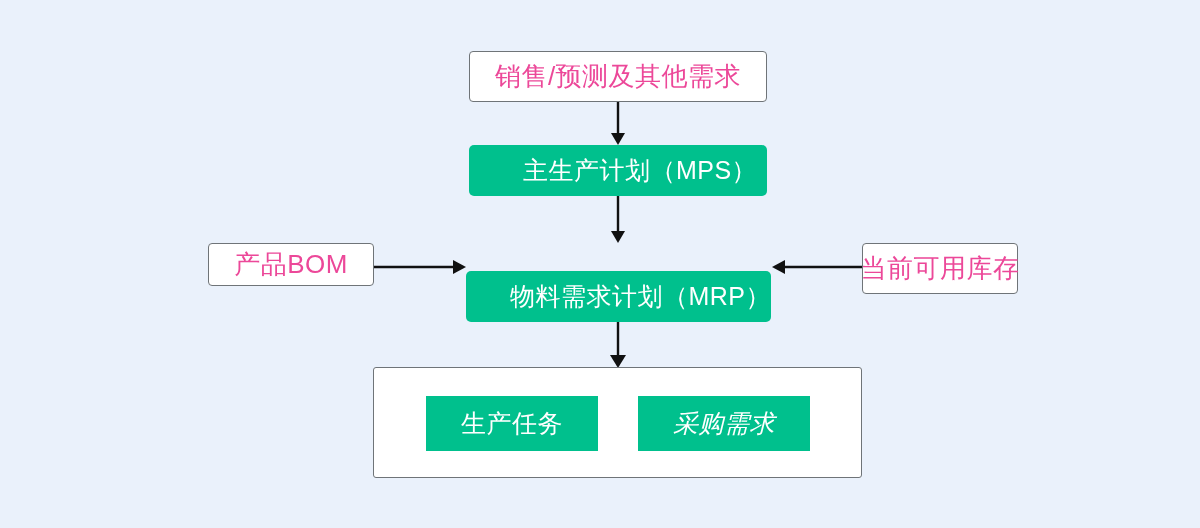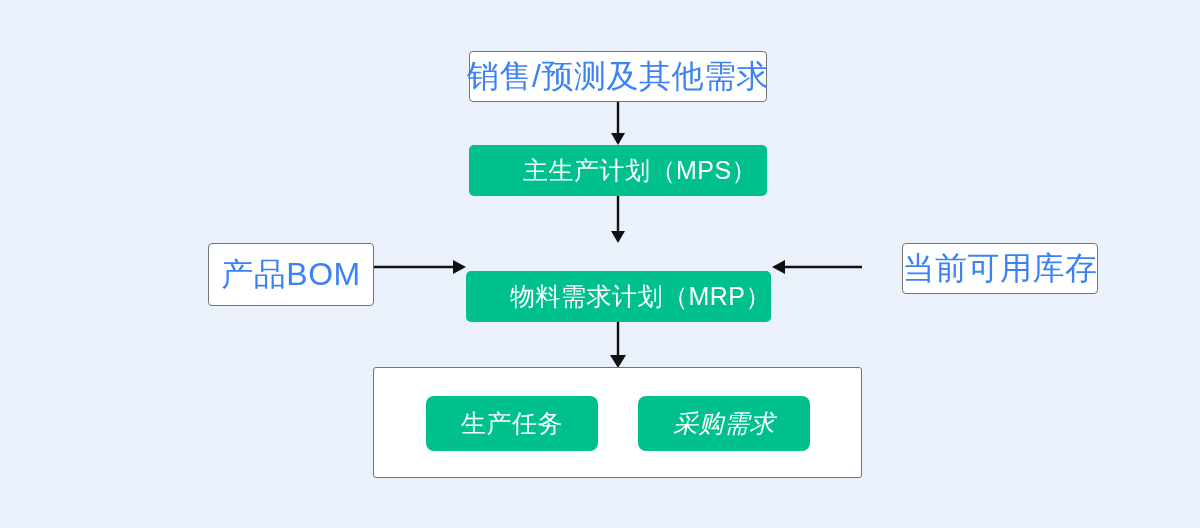--- a/index.html
+++ b/index.html
@@ -27,33 +27,33 @@
     display: flex;
     align-items: center;
     justify-content: center;
     letter-spacing: 0.5px;
     white-space: nowrap;
   }
   .node-white {
     background: #ffffff;
     border: 1.6px solid #6f7478;
     border-radius: 4px;
-    color: #3b82f6;
-    font-size: 32px;
+    color: #ec4899;
+    font-size: 26px;
   }
   .node-green {
     background: #00c08d;
     border-radius: 5px;
     color: #ffffff;
     font-size: 25px;
     padding-left: 44px;
   }
   .node-green-small {
     background: #00c08d;
-    border-radius: 8px;
+    border-radius: 0;
     color: #ffffff;
     font-size: 25px;
   }
   .panel {
     position: absolute;
     box-sizing: border-box;
     background: #ffffff;
     border: 1.6px solid #6f7478;
     border-radius: 3px;
   }
@@ -111,22 +111,22 @@
       <path d="M610,355 L626,355 L618,368 Z" fill="#111111"></path>
     </g>
   </svg>
 
   <div class="node node-white" style="left:469px; top:51px; width:298px; height:51px;">销售/预测及其他需求</div>
 
   <div class="node node-green" style="left:469px; top:145px; width:298px; height:51px;">主生产计划（MPS）</div>
 
   <div class="node node-green" style="left:466px; top:243px; width:305px; height:51px;margin-top:28px;">物料需求计划（MRP）</div>
 
-  <div class="node node-white" style="left:208px; top:243px; width:166px; height:63px;">产品BOM</div>
+  <div class="node node-white" style="left:208px; top:243px; width:166px; height:43px;">产品BOM</div>
 
-  <div class="node node-white" style="left:862px; top:243px; width:196px; height:51px;margin-left:40px;">当前可用库存</div>
+  <div class="node node-white" style="left:862px; top:243px; width:156px; height:51px;">当前可用库存</div>
 
   <div class="panel" style="left:373px; top:367px; width:489px; height:111px;">
     <div class="node node-green-small" style="left:52px; top:28px; width:172px; height:55px;">生产任务</div>
     <div class="node node-green-small" style="left:264px; top:28px; width:172px; height:55px;font-style:italic;">采购需求</div>
   </div>
 
 </div>
 
 </body></html>

